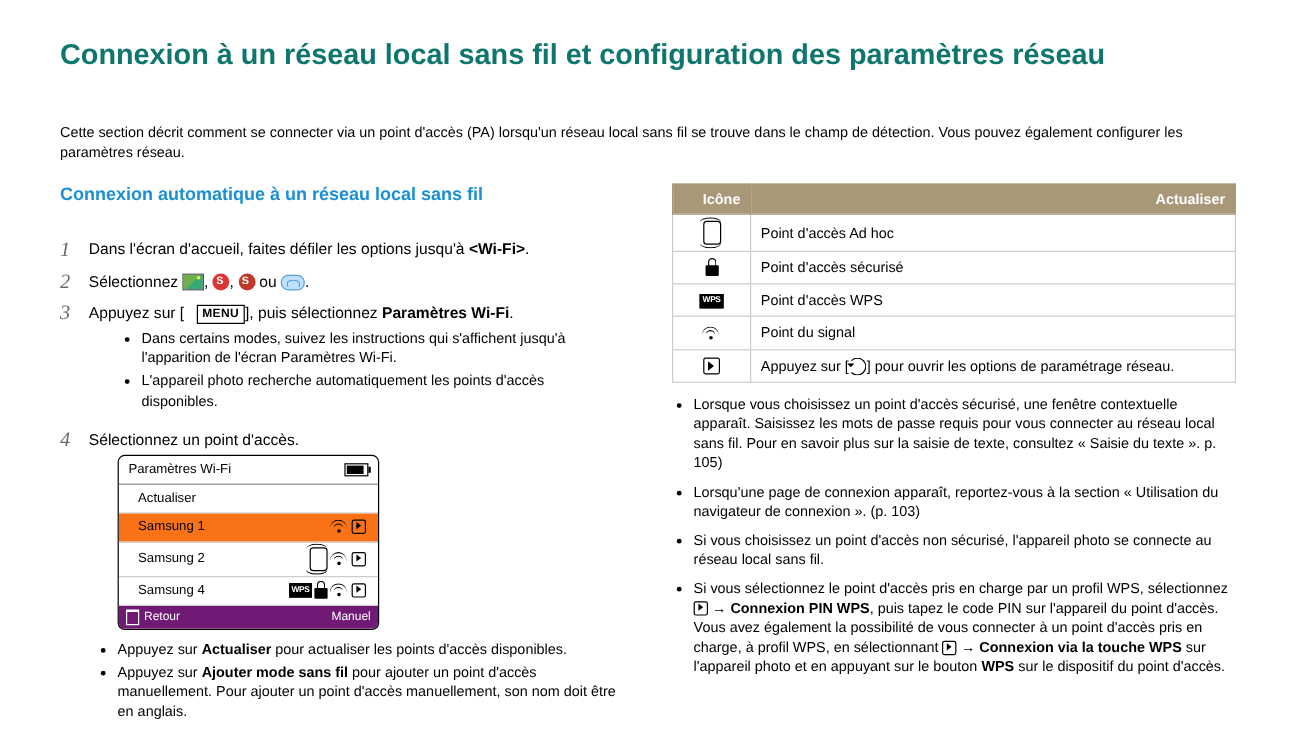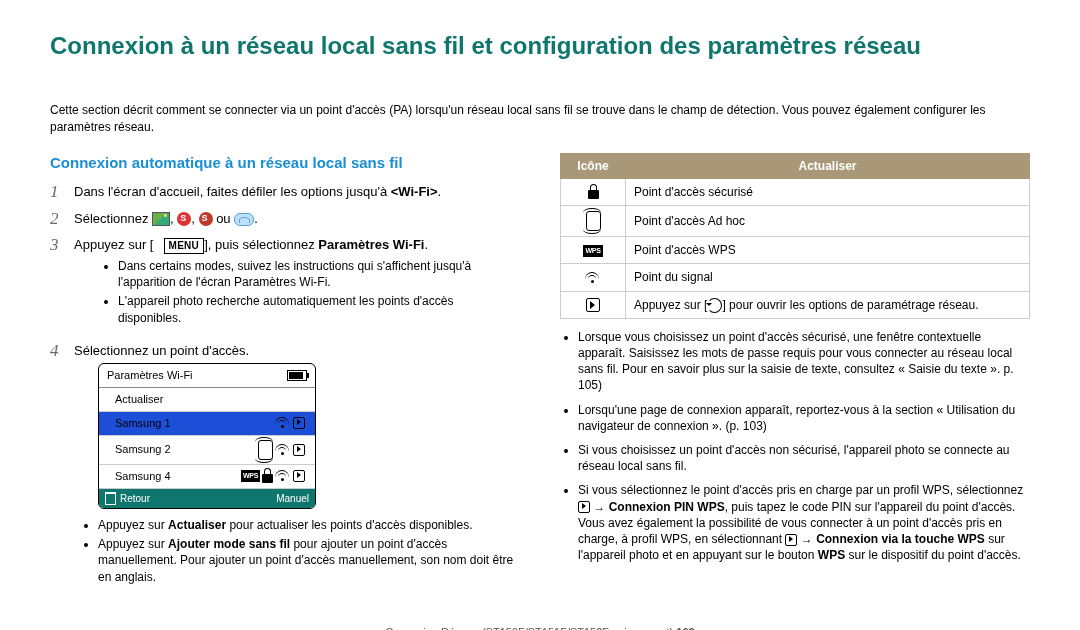--- a/index.html
+++ b/index.html
@@ -27,21 +27,21 @@
     gap: 40px;
   }
   .col {
     flex: 1;
     min-width: 0;
   }
   h2 {
     color: #1a8fd4;
     font-size: 15px;
     font-weight: 700;
-    margin: 0 0 10px 0;
+    margin: 0 0 26px 0;
   }
   ol.steps {
     list-style: none;
     padding: 0;
     margin: 0;
   }
   ol.steps > li {
     display: flex;
     align-items: flex-start;
     margin-bottom: 8px;
@@ -102,24 +102,24 @@
     width: 14px; height: 7px;
     background: #000;
   }
   .device-row {
     display: flex;
     justify-content: space-between;
     align-items: center;
     padding: 4px 10px 4px 16px;
     border-bottom: 1px solid #ccc;
   }
-  .device-row.sel { background: #1d4ed8; }
+  .device-row.sel { background: #f97316; }
   .device-foot {
     display: flex;
-    background: #0f766e;
+    background: #701a75;
     color: #fff;
     font-size: 10px;
   }
   .device-foot div {
     flex: 1;
     padding: 3px 6px;
     display: flex;
     align-items: center;
     gap: 4px;
   }
@@ -135,21 +135,21 @@
   
   table.desc {
     border-collapse: collapse;
     width: 100%;
     font-size: 12px;
     margin-bottom: 10px;
   }
   table.desc th {
     background: #a89878;
     color: #fff;
-    text-align: center;
+    text-align: right;
     padding: 4px 8px;
     font-weight: 700;
     border: 1px solid #a89878;
   }
   table.desc td {
     border: 1px solid #ccc;
     padding: 5px 8px;
     vertical-align: middle;
   }
   table.desc td.iconcell { text-align: center; width: 48px; }
@@ -316,26 +316,26 @@
   </div>
 
   <div class="col">
     <table class="desc">
       <tbody>
           <tr>
         <th>Icône</th>
         <th>Actualiser</th>
       </tr>
       <tr>
+        <td class="iconcell"><span class="icon icon-adhoc"></span></td>
+        <td>Point d'accès Ad hoc</td>
+      </tr>
+      <tr>
         <td class="iconcell"><span class="icon icon-lock"></span></td>
         <td>Point d'accès sécurisé</td>
-      </tr>
-      <tr>
-        <td class="iconcell"><span class="icon icon-adhoc"></span></td>
-        <td>Point d'accès Ad hoc</td>
       </tr>
       <tr>
         <td class="iconcell"><span class="icon icon-wps">WPS</span></td>
         <td>Point d'accès WPS</td>
       </tr>
       <tr>
         <td class="iconcell"><span class="icon icon-wifi"><span class="dot"></span></span></td>
         <td>Point du signal</td>
       </tr>
       <tr>

